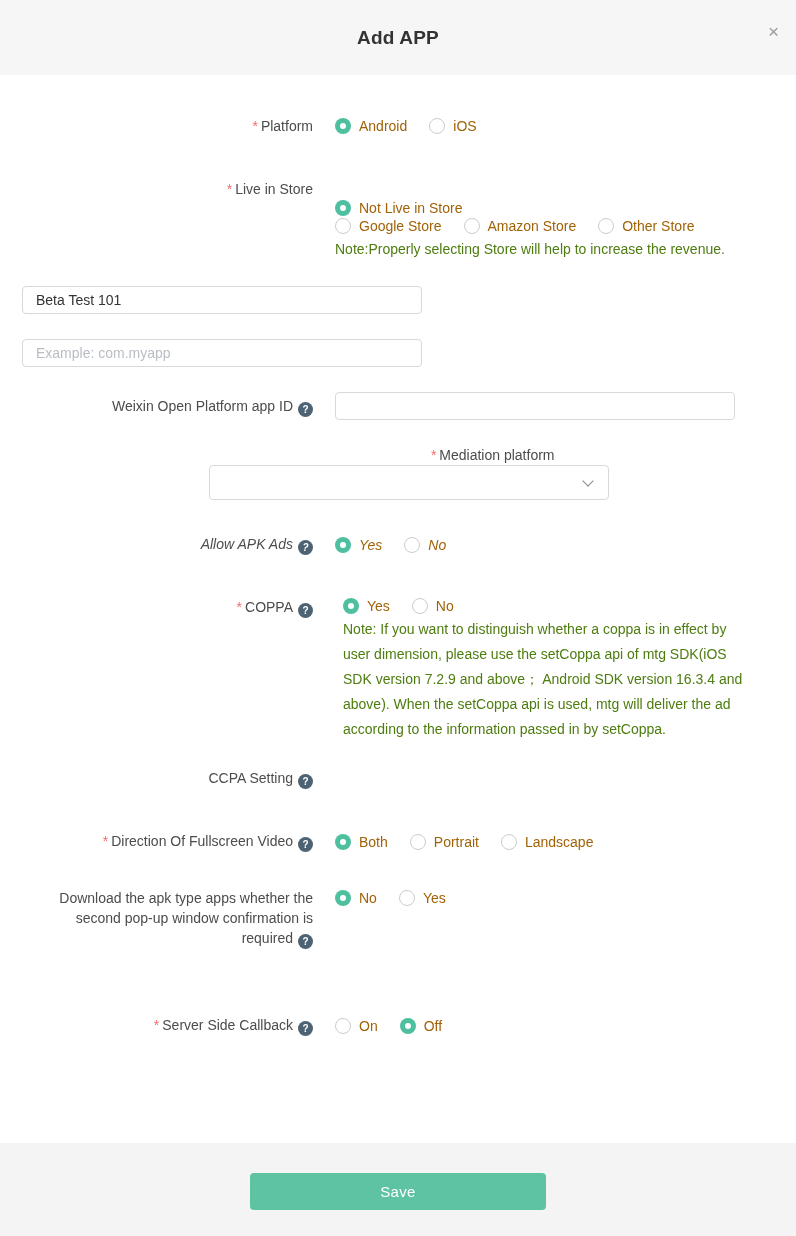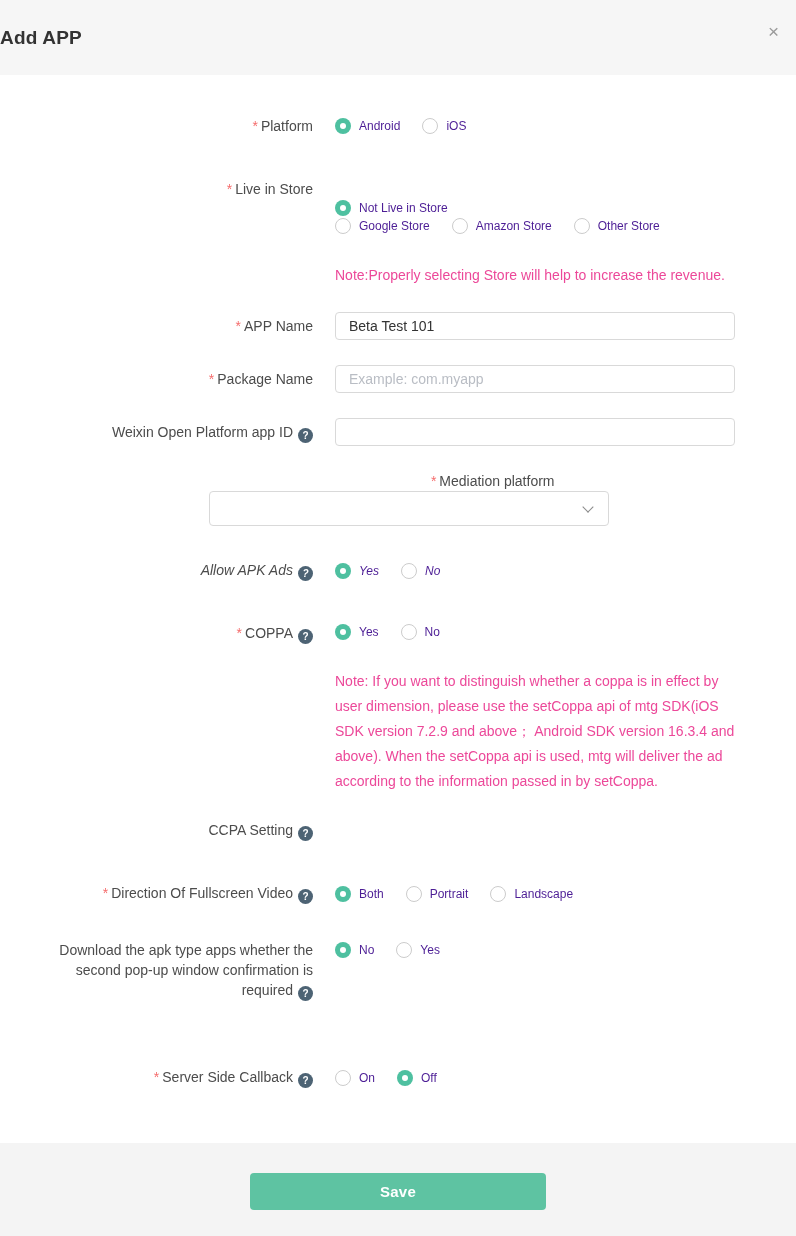--- a/index.html
+++ b/index.html
@@ -2,78 +2,78 @@
 <html><head>
 <meta charset="utf-8">
 <style>
   * { margin:0; padding:0; box-sizing:border-box; }
   html,body { background:#fff; }
   body { width:796px; font-family:"Liberation Sans", sans-serif; }
   .dialog { width:796px; height:1236px; display:flex; flex-direction:column; background:#fff; }
 
   
   .dlg-header { height:75px; flex:none; background:#f6f6f6; position:relative;
-    display:flex; align-items:center; justify-content:flex-start; }
+    display:flex; align-items:center; justify-content:center; }
   .dlg-title { font-size:19px; font-weight:600; color:#333; letter-spacing:.2px; }
   .dlg-close { position:absolute; right:17px; top:22px; font-size:19px; color:#9b9b9b;
     cursor:pointer; line-height:1; font-weight:400; }
 
   
   .dlg-body { flex:1; background:#fff; padding-top:41px; overflow:hidden; }
 
   .row { display:flex; align-items:flex-start; margin-bottom:25px; }
   .row.v-center { align-items:center; }
   .row-label { width:313px; flex:none; padding-left:49px; text-align:right;
     font-size:14px; color:#4c4c4c; line-height:20px; }
   .req { color:#f56c6c; margin-right:3px; }
   .help { display:inline-block; width:15px; height:15px; border-radius:50%;
     background:#4d6374; color:#fff; font-size:10px; font-weight:bold; text-align:center;
     line-height:15px; margin-left:5px; vertical-align:-2px; cursor:pointer; }
   .row-control { margin-left:22px; width:400px; font-size:14px; color:#333; }
 
   .opts { display:flex; align-items:center; min-height:18px; }
   .option { display:inline-flex; align-items:center; margin-right:22px; cursor:pointer;
-    font-size:12px; color:#4c1d95; white-space:nowrap; }
+    font-size:14px; color:#a16207; white-space:nowrap; }
   .radio { width:16px; height:16px; border-radius:50%; border:1px solid #ccc;
     background:#fff; margin-right:8px; position:relative; flex:none; }
   .radio.checked { border:none; background:#4ec0a0; }
   .radio.checked::after { content:""; position:absolute; width:6px; height:6px;
     background:#fff; border-radius:50%; left:5px; top:5px; }
   .checkbox { width:16px; height:16px; border:1px solid #ccc; border-radius:2px;
     background:#fff; margin-right:9px; flex:none; }
 
   .text-input { width:400px; height:28px; border:1px solid #d9d9d9; border-radius:4px;
     padding:0 13px; font-size:14px; color:#333; font-family:inherit; outline:none; background:#fff; }
   .text-input::placeholder { color:#b9bdc4; }
 
   .select { width:400px; height:35px; border:1px solid #d9d9d9; border-radius:4px;
     position:relative; background:#fff; cursor:pointer; }
   .chevron { position:absolute; right:16px; top:11px; width:8px; height:8px;
     border-right:1.5px solid #8a8a8a; border-bottom:1.5px solid #8a8a8a;
     transform:rotate(45deg); }
 
-  .note { margin-top:28px; width:400px; font-size:14px; color:#ec4899; line-height:25px; }
+  .note { margin-top:2px; width:400px; font-size:14px; color:#4d7c0f; line-height:25px; }
   .store-line2 { margin-top:20px; }
 
   
   .row-platform { margin-bottom:43px; }
   .row-live { margin-bottom:24px; }
   .row-mediation { margin-bottom:34px;flex-direction:column; }
   .row-allow { margin-bottom:42px;font-style:italic; }
-  .row-coppa { margin-bottom:26px; }
+  .row-coppa { margin-bottom:26px;gap:8px; }
   .row-ccpa { margin-bottom:42px; }
   .row-direction { margin-bottom:36px; }
   .row-download { margin-bottom:66px; }
   .row-download .row-control { padding-top:1px; }
   .row-server { margin-bottom:0; }
 
   
   .dlg-footer { height:93px; flex:none; background:#f4f4f4; display:flex; justify-content:center; }
   .save-btn { margin-top:30px; width:296px; height:37px; background:#5ec3a2; color:#fff;
-    border:none; border-radius:4px; font-size:15px; font-weight:700; font-family:inherit;
+    border:none; border-radius:4px; font-size:15px; font-weight:400; font-family:inherit;
     cursor:pointer; letter-spacing:.3px; }
 </style>
 </head>
 <body>
 
 <div class="dialog">
 
   <div class="dlg-header">
     <div class="dlg-title">Add APP</div>
     <div class="dlg-close">×</div>
@@ -118,28 +118,26 @@
           <label class="option">
               <span class="radio"></span>
               <span>Other Store</span>
             </label>
         </div>
         <div class="note">Note:Properly selecting Store will help to increase the revenue.</div>
       </div>
     </div>
 
     <div class="row v-center">
-      <div class="row-label"><span class="req">*</span><span>APP Name</span></div>
       <div class="row-control">
         <input class="text-input" type="text" value="Beta Test 101" style="">
       </div>
     </div>
 
     <div class="row v-center">
-      <div class="row-label"><span class="req">*</span><span>Package Name</span></div>
       <div class="row-control">
         <input class="text-input" type="text" placeholder="Example: com.myapp" style="">
       </div>
     </div>
 
     <div class="row v-center">
       <div class="row-label"><span>Weixin Open Platform app ID</span><span class="help">?</span></div>
       <div class="row-control">
         <input class="text-input" type="text" style="">
       </div>

